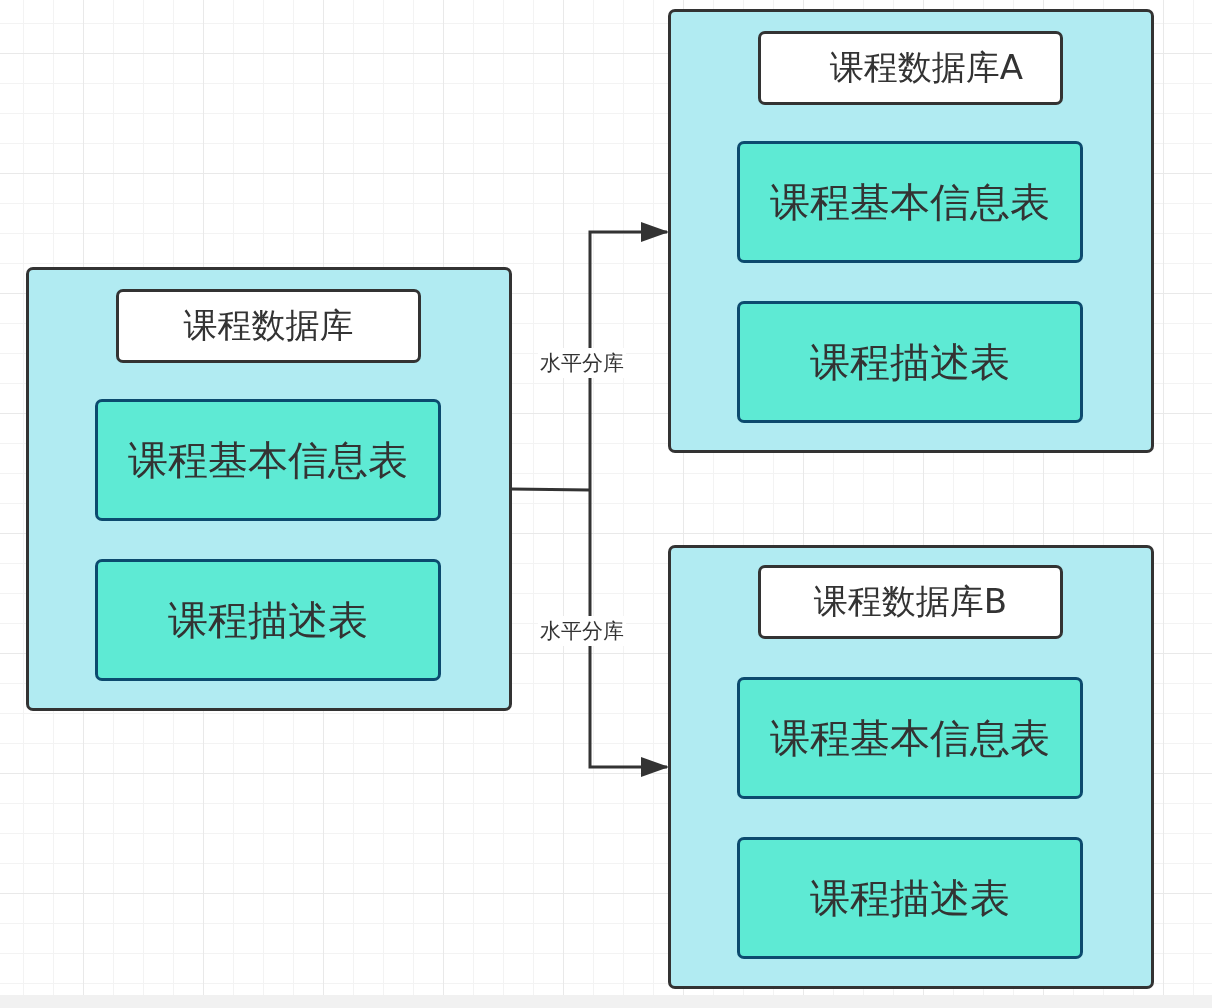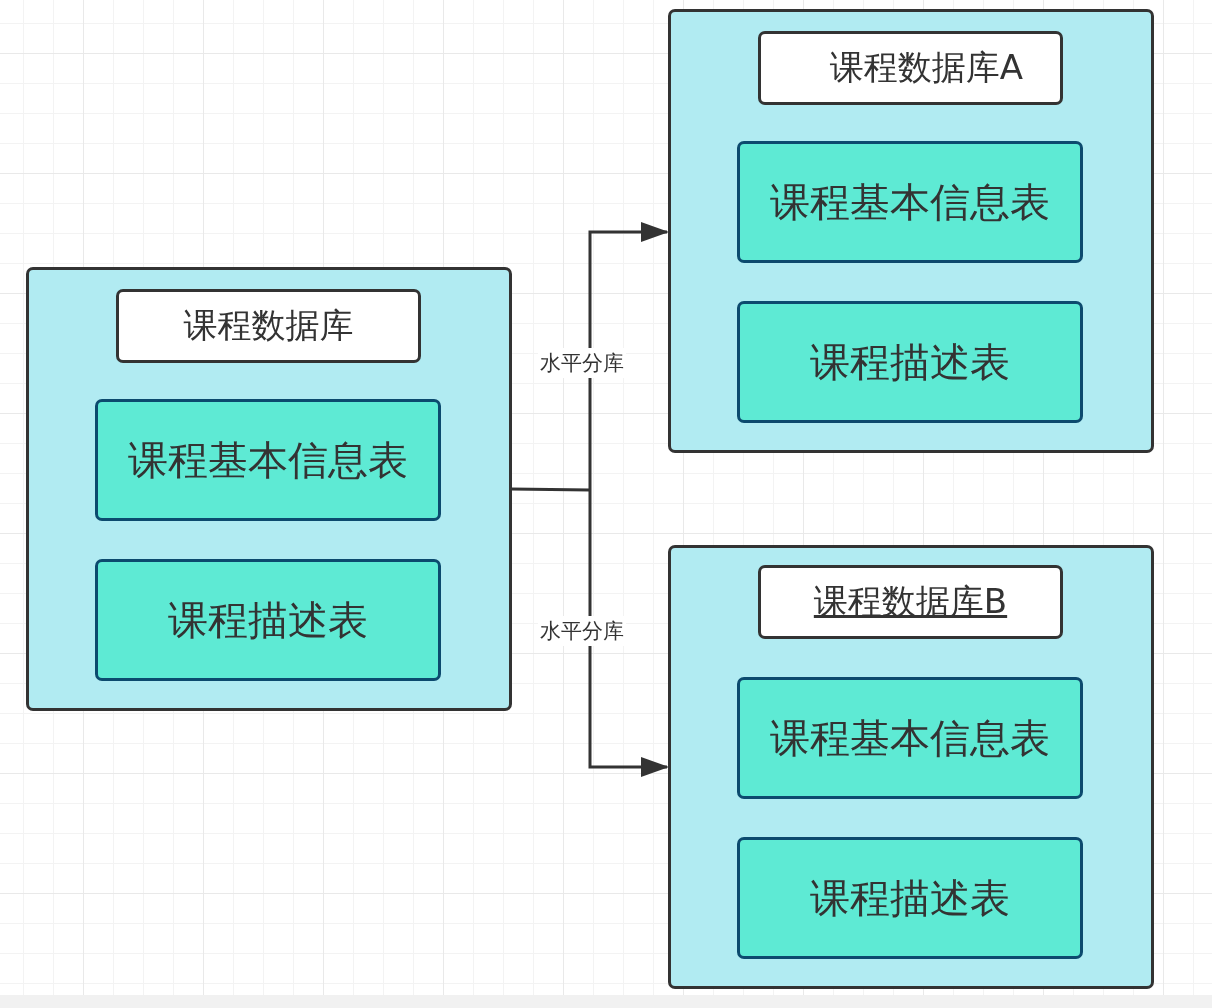--- a/index.html
+++ b/index.html
@@ -47,17 +47,17 @@
 <div class="title" style="left:116px; top:289px; width:305px; height:74px;">课程数据库</div>
 <div class="tbl" style="left:95px; top:399px; width:346px; height:122px;">课程基本信息表</div>
 <div class="tbl" style="left:95px; top:559px; width:346px; height:122px;">课程描述表</div>
 
 <div class="db" style="left:668px; top:9px; width:486px; height:444px;"></div>
 <div class="title" style="left:758px; top:31px; width:305px; height:74px;padding-left:32px;">课程数据库A</div>
 <div class="tbl" style="left:737px; top:141px; width:346px; height:122px;">课程基本信息表</div>
 <div class="tbl" style="left:737px; top:301px; width:346px; height:122px;">课程描述表</div>
 
 <div class="db" style="left:668px; top:545px; width:486px; height:444px;"></div>
-<div class="title" style="left:758px; top:565px; width:305px; height:74px;text-decoration:underline;">课程数据库B</div>
+<div class="title" style="left:758px; top:565px; width:305px; height:74px;">课程数据库B</div>
 <div class="tbl" style="left:737px; top:677px; width:346px; height:122px;">课程基本信息表</div>
 <div class="tbl" style="left:737px; top:837px; width:346px; height:122px;">课程描述表</div>
 
 <div class="bottom-bar"></div>
 
 </body></html>

